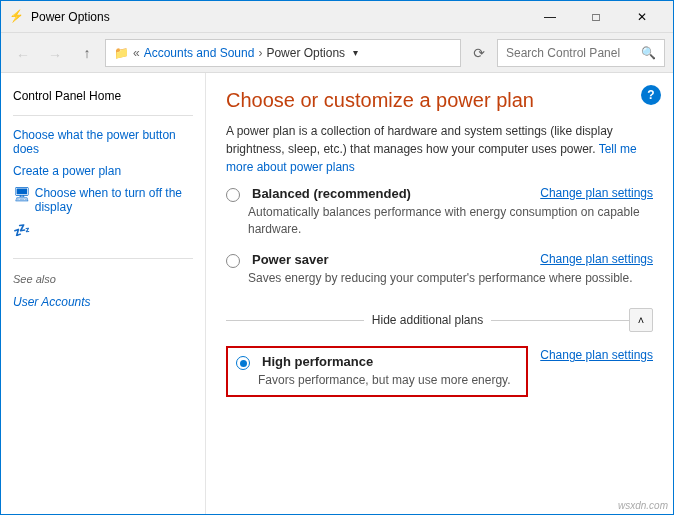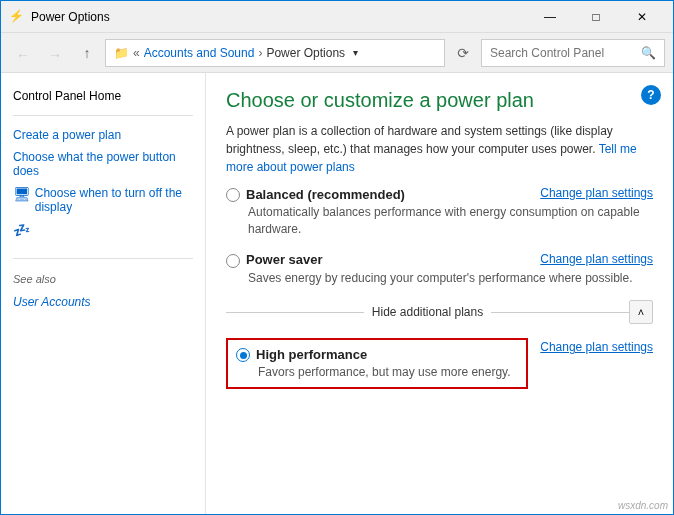--- a/index.html
+++ b/index.html
@@ -16,58 +16,58 @@
     
     .address-bar { height: 40px; background: #f0f0f0; display: flex; align-items: center; padding: 0 8px; gap: 4px; border-bottom: 1px solid #ddd; flex-shrink: 0; }
     .nav-btn { width: 28px; height: 28px; border: none; background: transparent; cursor: pointer; display: flex; align-items: center; justify-content: center; font-size: 14px; color: #666; border-radius: 2px; }
     .nav-btn.disabled { color: #ccc; cursor: default; }
     .breadcrumb-bar { flex: 1; height: 28px; background: #fff; border: 1px solid #ccc; display: flex; align-items: center; padding: 0 8px; font-size: 12px; gap: 4px; }
     .breadcrumb-sep { color: #666; }
     .breadcrumb-link { color: #0066cc; cursor: pointer; text-decoration: none; }
     .breadcrumb-current { color: #333; }
     .breadcrumb-arrow { border: none; background: transparent; cursor: pointer; padding: 0 4px; color: #333; font-size: 10px; }
     .refresh-btn { width: 28px; height: 28px; border: none; background: transparent; cursor: pointer; display: flex; align-items: center; justify-content: center; font-size: 14px; color: #666; }
-    .search-box { width: 184px; height: 28px; border: 1px solid #ccc; display: flex; align-items: center; padding: 0 8px; background: #fff; }
+    .search-box { width: 168px; height: 28px; border: 1px solid #ccc; display: flex; align-items: center; padding: 0 8px; background: #fff; }
     .search-box input { border: none; outline: none; font-size: 12px; width: 100%; background: transparent; color: #999; }
     .search-icon-btn { background: transparent; border: none; cursor: pointer; color: #666; font-size: 12px; }
 
     
     .content-area { display: flex; flex: 1; overflow: hidden; }
 
     
     .sidebar { width: 205px; background: #fff; border-right: 1px solid #e5e5e5; padding: 12px 0; flex-shrink: 0; overflow-y: auto; }
     .sidebar-item { padding: 4px 12px; font-size: 12px; color: #0066cc; cursor: pointer; display: flex; align-items: flex-start; gap: 4px; }
     .sidebar-item.plain { color: #000; font-weight: normal; cursor: default; }
     .sidebar-section { margin-top: 16px; font-style: italic; }
     .sidebar-label { padding: 6px 12px; font-size: 11px; color: #666; }
     .sidebar-divider { border: none; border-top: 1px solid #e0e0e0; margin: 8px 12px; }
 
     
     .main-panel { flex: 1; padding: 16px 20px; overflow-y: auto; background: #fff; position: relative; }
     .help-icon { position: absolute; top: 12px; right: 12px; width: 20px; height: 20px; background: #0078d4; color: #fff; border-radius: 50%; display: flex; align-items: center; justify-content: center; font-size: 12px; font-weight: bold; cursor: pointer; }
-    .page-title { font-size: 20px; color: #15803d; font-weight: 300; margin-bottom: 10px; }
+    .page-title { font-size: 20px; color: #c2410c; font-weight: 300; margin-bottom: 10px; }
     .description { font-size: 12px; color: #333; line-height: 1.5; margin-bottom: 4px; }
     .tell-me-link { color: #0066cc; text-decoration: none; font-size: 12px; }
 
     .section-header { font-size: 12px; color: #333; font-weight: normal; margin: 14px 0 8px 0; }
 
     .plan-item { padding: 6px 0 8px 0; }
     .plan-row { display: flex; align-items: flex-start; justify-content: space-between; }
-    .plan-left { display: flex; align-items: center; gap: 6px; }
+    .plan-left { display: flex; align-items: flex-start; gap: 12px; }
     .plan-label { font-size: 13px; font-weight: 600; color: #222; cursor: pointer; }
     .plan-desc { font-size: 12px; color: #555; margin-top: 2px; margin-left: 22px; line-height: 1.4; }
     .change-plan-link { font-size: 12px; color: #0066cc; white-space: nowrap; cursor: pointer; flex-shrink: 0; }
 
     
     .radio-custom { width: 14px; height: 14px; border: 1px solid #888; border-radius: 50%; background: #fff; flex-shrink: 0; margin-top: 2px; display: flex; align-items: center; justify-content: center; cursor: pointer; }
     .radio-custom.checked { border-color: #0078d4; }
     .radio-custom.checked::after { content: ''; width: 7px; height: 7px; background: #0078d4; border-radius: 50%; }
 
     
-    .collapse-row { display: flex; align-items: center; margin: 6px 0 8px 0; }
+    .collapse-row { display: flex; align-items: center; margin: 14px 0 8px 0; }
     .collapse-line { flex: 1; height: 1px; background: #ccc; }
     .collapse-label { font-size: 12px; color: #333; padding: 0 8px; }
     .collapse-btn { width: 24px; height: 24px; border: 1px solid #ccc; background: #f5f5f5; cursor: pointer; display: flex; align-items: center; justify-content: center; font-size: 11px; border-radius: 2px; }
 
     
     .highlighted-plan { border: 2px solid #cc0000; padding: 6px 8px; margin-bottom: 4px; }
 
     
     .watermark { position: fixed; bottom: 4px; right: 6px; font-size: 10px; color: #aaa; font-style: italic; }
   </style>
@@ -106,24 +106,24 @@
   </div>
 
   <div class="content-area">
 
     <div class="sidebar">
       <div class="sidebar-item plain">
         <span>Control Panel Home</span>
       </div>
       <hr class="sidebar-divider">
       <div class="sidebar-item">
-        <span>Create a power plan</span>
+        <span>Choose what the power button does</span>
       </div>
       <div class="sidebar-item">
-        <span>Choose what the power button does</span>
+        <span>Create a power plan</span>
       </div>
       <div class="sidebar-item">
         <span style="font-size:14px;">🖥</span>
         <span>Choose when to turn off the display</span>
       </div>
       <div class="sidebar-item">
         <span style="font-size:14px;">💤</span>
       </div>
       <div class="sidebar-section">
         <hr class="sidebar-divider">

